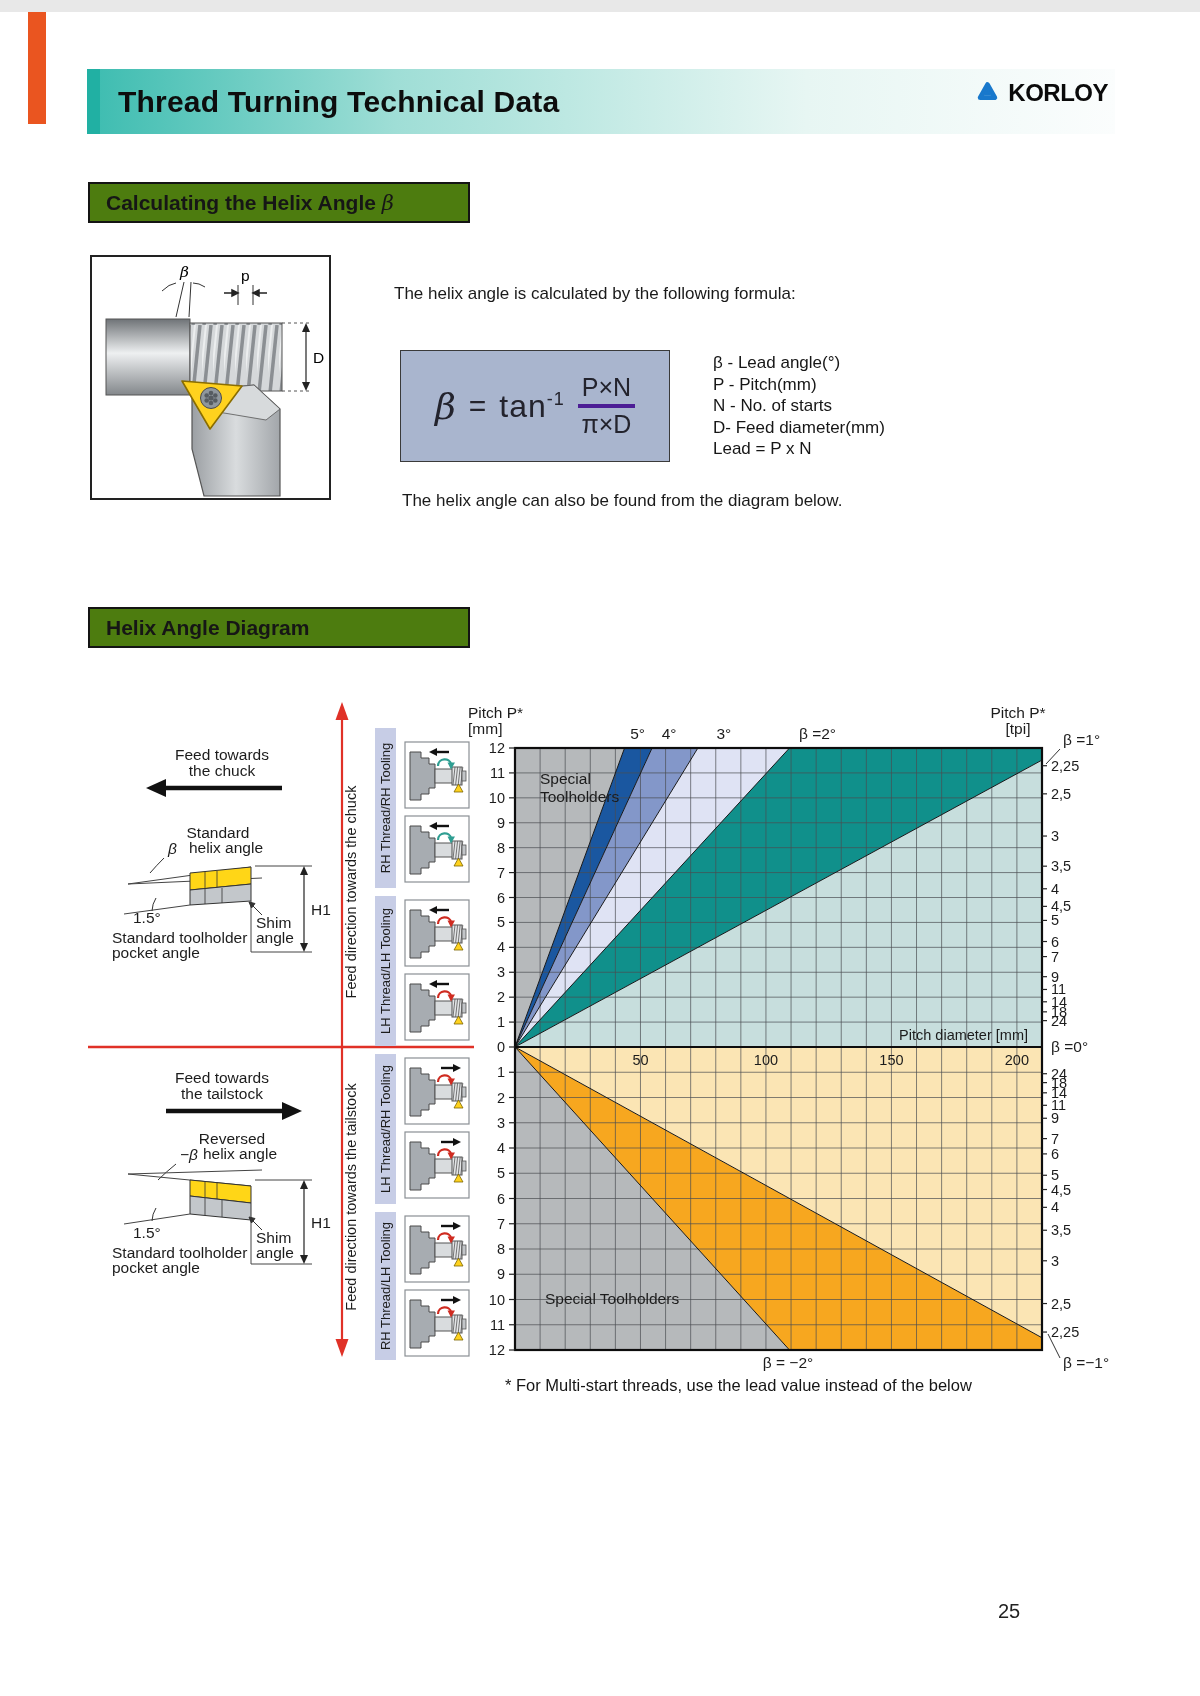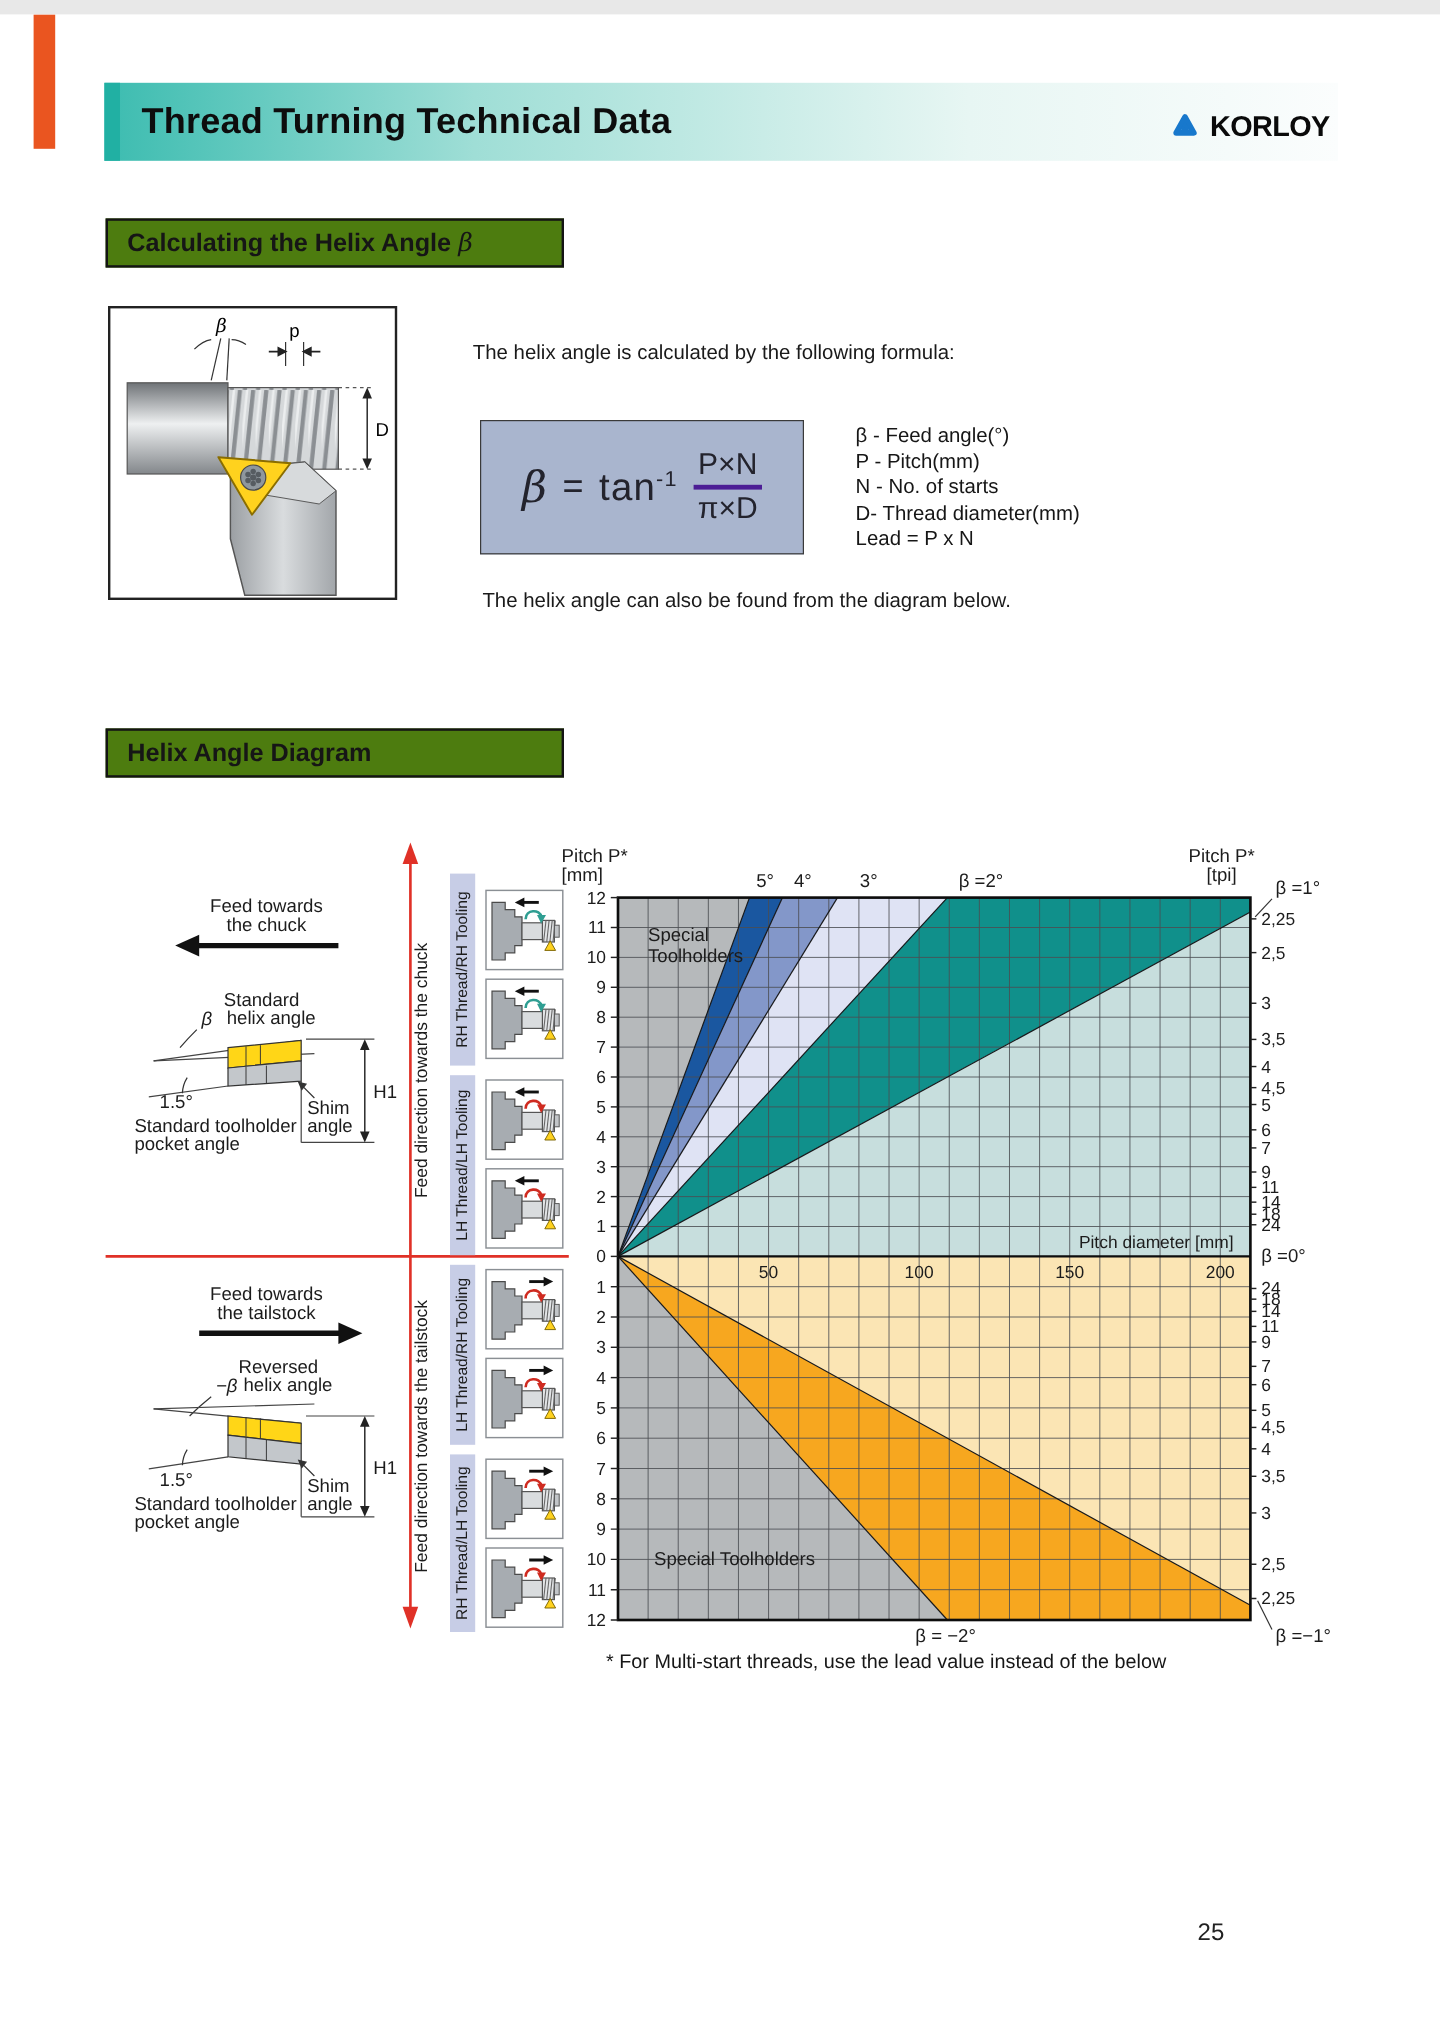--- a/index.html
+++ b/index.html
@@ -3,21 +3,21 @@
 <meta charset="utf-8">
 <style>
   html,body{margin:0;padding:0;background:#e8e8e8;}
   #page{position:relative;width:1200px;height:1696px;background:#ffffff;font-family:"Liberation Sans",sans-serif;color:#161616;overflow:hidden;margin:12px auto;}
   .abs{position:absolute;}
   
   #orange-bar{left:28px;top:0;width:18px;height:112px;background:#ea5520;}
   #header-band{left:87px;top:57px;width:1028px;height:65px;background:linear-gradient(90deg,#3cbcb0 0%,#9fded6 30%,#e7f6f3 70%,#fbfdfd 100%);}
   #header-square{left:87px;top:57px;width:13px;height:65px;background:#21b0a3;}
   #header-title{left:118px;top:57px;height:65px;line-height:65px;font-size:30px;font-weight:bold;color:#0d0d0d;letter-spacing:0.2px;}
-  #brand{right:92px;top:61px;height:65px;display:flex;align-items:center;gap:7px;justify-content:flex-end;}
+  #brand{right:92px;top:48px;height:65px;display:flex;align-items:center;gap:7px;justify-content:flex-end;}
   #brand-name{font-size:24px;font-weight:bold;color:#0a0a0a;letter-spacing:-0.5px;}
   
   .sec-title{left:88px;width:382px;height:41px;background:#4d7c0f;border:2px solid #141414;box-sizing:border-box;font-size:21px;font-weight:bold;line-height:37px;padding-left:16px;}
   .sec-sym{font-family:"DejaVu Serif",serif;font-style:italic;font-weight:normal;}
   
   .bodytxt{font-size:17px;color:#1a1a1a;}
   
   #formula-box{left:400px;top:338px;width:270px;height:112px;background:#a9b5ce;border:1.5px solid #3a3a3a;box-sizing:border-box;display:flex;align-items:center;justify-content:center;gap:13px;color:#23232d;}
   #formula-box .lhs{font-family:"DejaVu Serif",serif;font-style:italic;font-size:36px;}
   #formula-box .eq{font-size:30px;}
@@ -122,24 +122,24 @@
   <div class="abs" id="formula-box">
     <span class="lhs">β</span>
     <span class="eq">=</span>
     <span class="fn"><span>tan</span><sup>-1</sup></span>
     <span class="frac">
       <span class="num">P×N</span>
       <span class="den">π×D</span>
     </span>
   </div>
   <div class="abs" id="legend">
-    <div>β - Feed angle(°)</div>
+    <div>β - Lead angle(°)</div>
     <div>P - Pitch(mm)</div>
     <div>N - No. of starts</div>
-    <div>D- Thread diameter(mm)</div>
+    <div>D- Feed diameter(mm)</div>
     <div>Lead = P x N</div>
   </div>
   <div class="abs bodytxt" style="left:402px;top:479px;">The helix angle can also be found from the diagram below.</div>
 
   <div class="abs sec-title" style="top:595px;">
     <span>Helix Angle Diagram</span>
   </div>
 
   <svg id="diagram" viewBox="0 620 1200 800">
 

